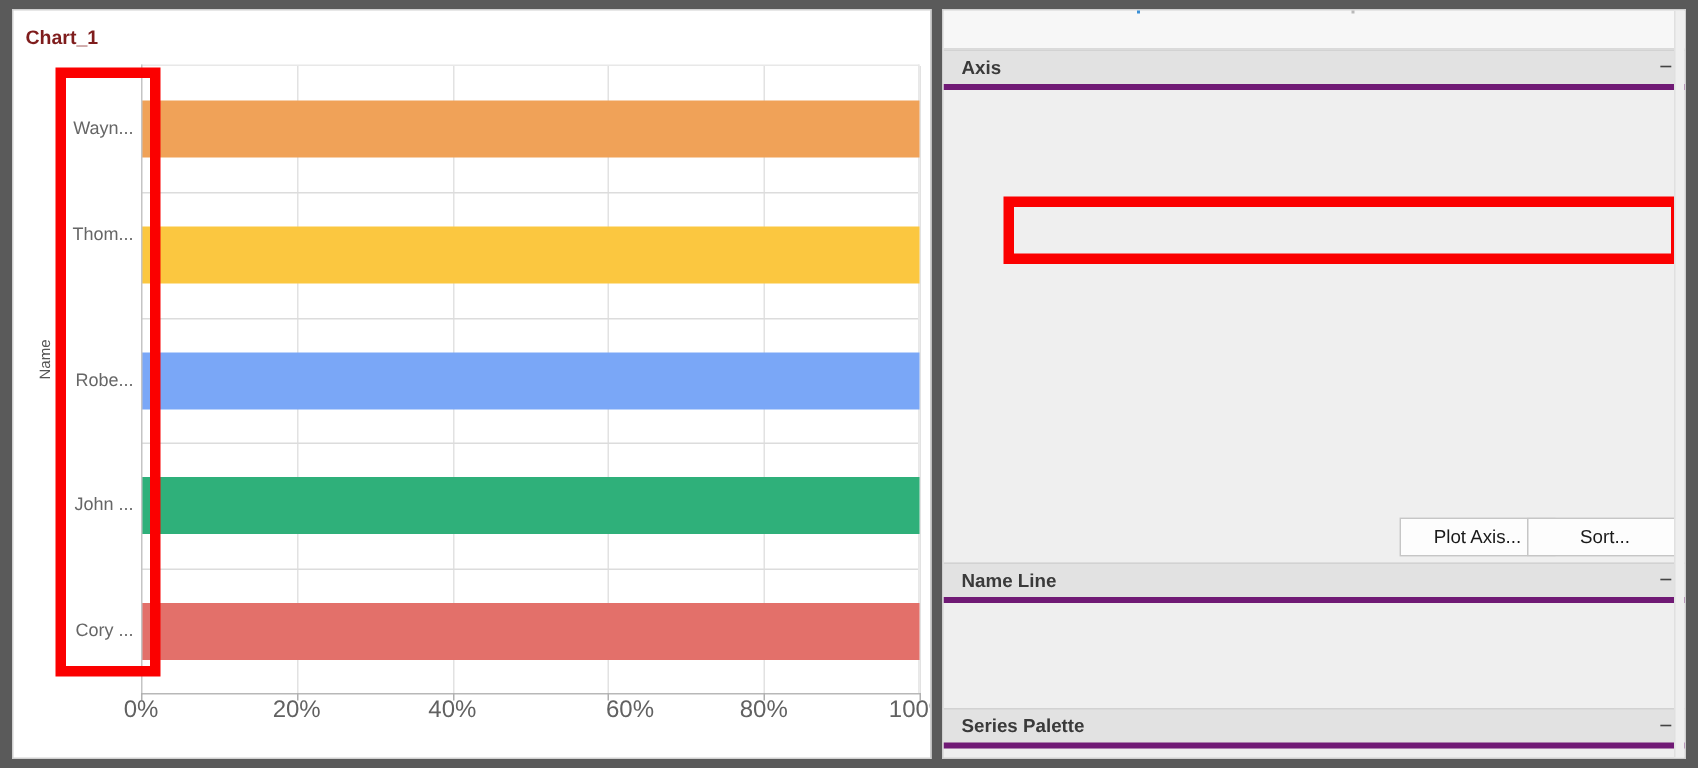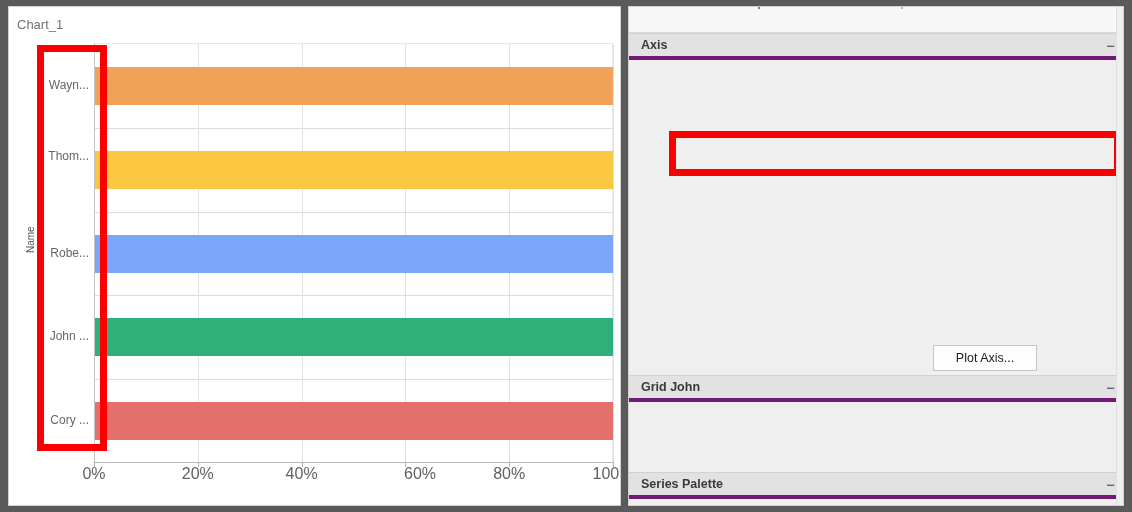--- a/index.html
+++ b/index.html
@@ -21,22 +21,23 @@
     position: absolute;
     left: 8px; top: 6px;
     width: 613px; height: 500px;
     background: #ffffff;
     border: 1px solid #d0d0d0;
     overflow: hidden;
   }
   #chart-title {
     position: absolute;
     left: 8px; top: 10px;
-    font-size: 13px; color: #737373;
-    white-space: nowrap;
+    font-size: 13px; color: #7f1d1d;
+    white-space: nowrap;
+    font-weight: bold;
   }
 
   
   #plot-area {
     position: absolute;
     left: 85px; top: 36px;
     width: 519px; height: 419px;
     background: #ffffff;
     border-top: 1px solid #e8e8e8;
     border-right: 1px solid #e8e8e8;
@@ -256,23 +257,24 @@
         <div class="prop-row" style="top: 53px;"></div>
         <div class="prop-row" style="top: 88px;"></div>
         <div class="prop-row" style="top: 123px;"></div>
         <div class="prop-row" style="top: 158px;"></div>
         <div class="prop-row" style="top: 193px;"></div>
         <div class="prop-row" style="top: 228px;"></div>
         <div class="prop-row" style="top: 263px;"></div>
         <div class="prop-row" style="top: 298px;"></div>
         <div class="prop-row" style="top: 333px;">
           <div class="btn" style="left: 256px; width: 104px; margin-left: 48px;">Plot Axis...</div>
+          <div class="btn" style="left: 389px; width: 104px;">Sort...</div>
         </div>
         <div class="section-header" style="top: 368px;">
-          <span class="sh-title">Grid John</span>
+          <span class="sh-title">Name Line</span>
           <span class="sh-collapse">−</span>
         </div>
         <div class="prop-row" style="top: 395px;"></div>
         <div class="prop-row" style="top: 430px;"></div>
         <div class="section-header" style="top: 465px;">
           <span class="sh-title">Series Palette</span>
           <span class="sh-collapse">−</span>
         </div>
       </div>
 

